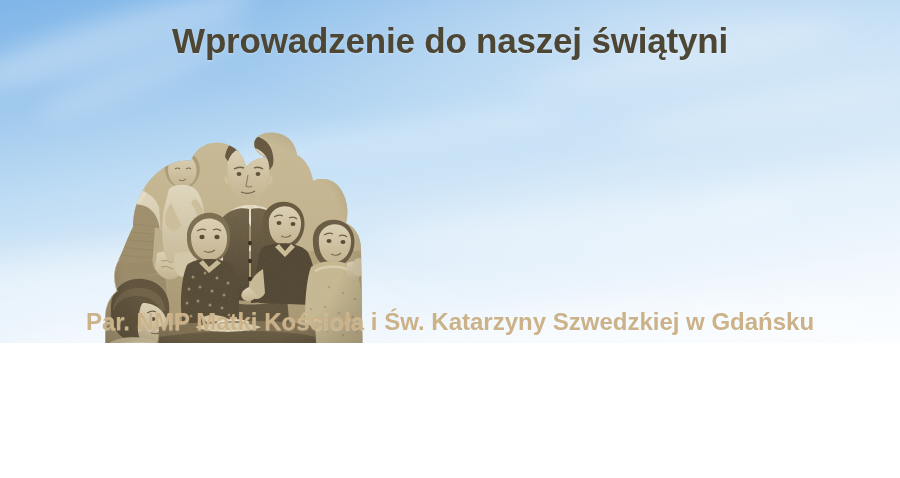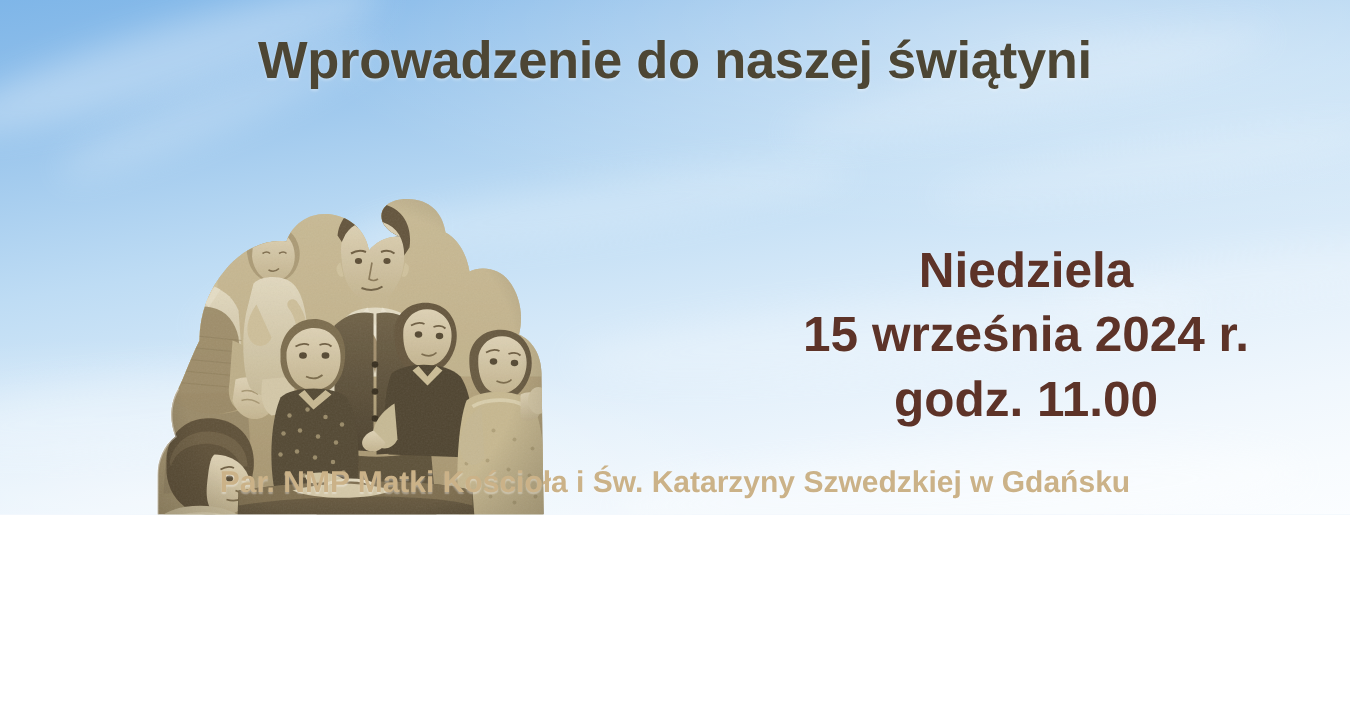--- a/index.html
+++ b/index.html
@@ -110,21 +110,21 @@
     position: absolute;
     left: 0;
     bottom: 8px;
     width: 900px;
     text-align: center;
     z-index: 6;
   }
   .footer-text {
     font-family: "Liberation Sans", sans-serif;
     font-weight: bold;
-    font-size: 20px;
+    font-size: 24px;
     line-height: 26px;
     color: #cbb288;
     text-shadow: 0 1px 1px rgba(255,255,255,0.35);
     white-space: nowrap;
     margin-top: 32px;
   }
 
   
   .photo-wrap {
     position: absolute;
@@ -457,23 +457,18 @@
         <rect x="0" y="0" width="268" height="250" fill="#8a7a55" opacity="0.10"></rect>
         <rect x="0" y="0" width="268" height="250" fill="url(#vign)"></rect>
         <rect x="0" y="0" width="268" height="250" fill="#ffffff" filter="url(#grain)" opacity="0.5"></rect>
       </g>
 
       <path d="M6,250 L6,186 C6,176 10,166 18,160 C14,150 14,138 20,128" fill="none" stroke="rgba(255,255,255,0.35)" stroke-width="1.5"></path>
       <rect x="6" y="246" width="258" height="4" fill="rgba(255,255,255,0.30)"></rect>
     </svg>
   </div>
 
-  <div class="date-block">
-    <div class="date-line">Niedziela</div>
-    <div class="date-line">15 września 2024 r.</div>
-    <div class="date-line">godz. 11.00</div>
-  </div>
 
   <div class="footer-block">
     <div class="footer-text">Par. NMP Matki Kościoła i Św. Katarzyny Szwedzkiej w Gdańsku</div>
   </div>
 
 </div>
 
 </body></html>

